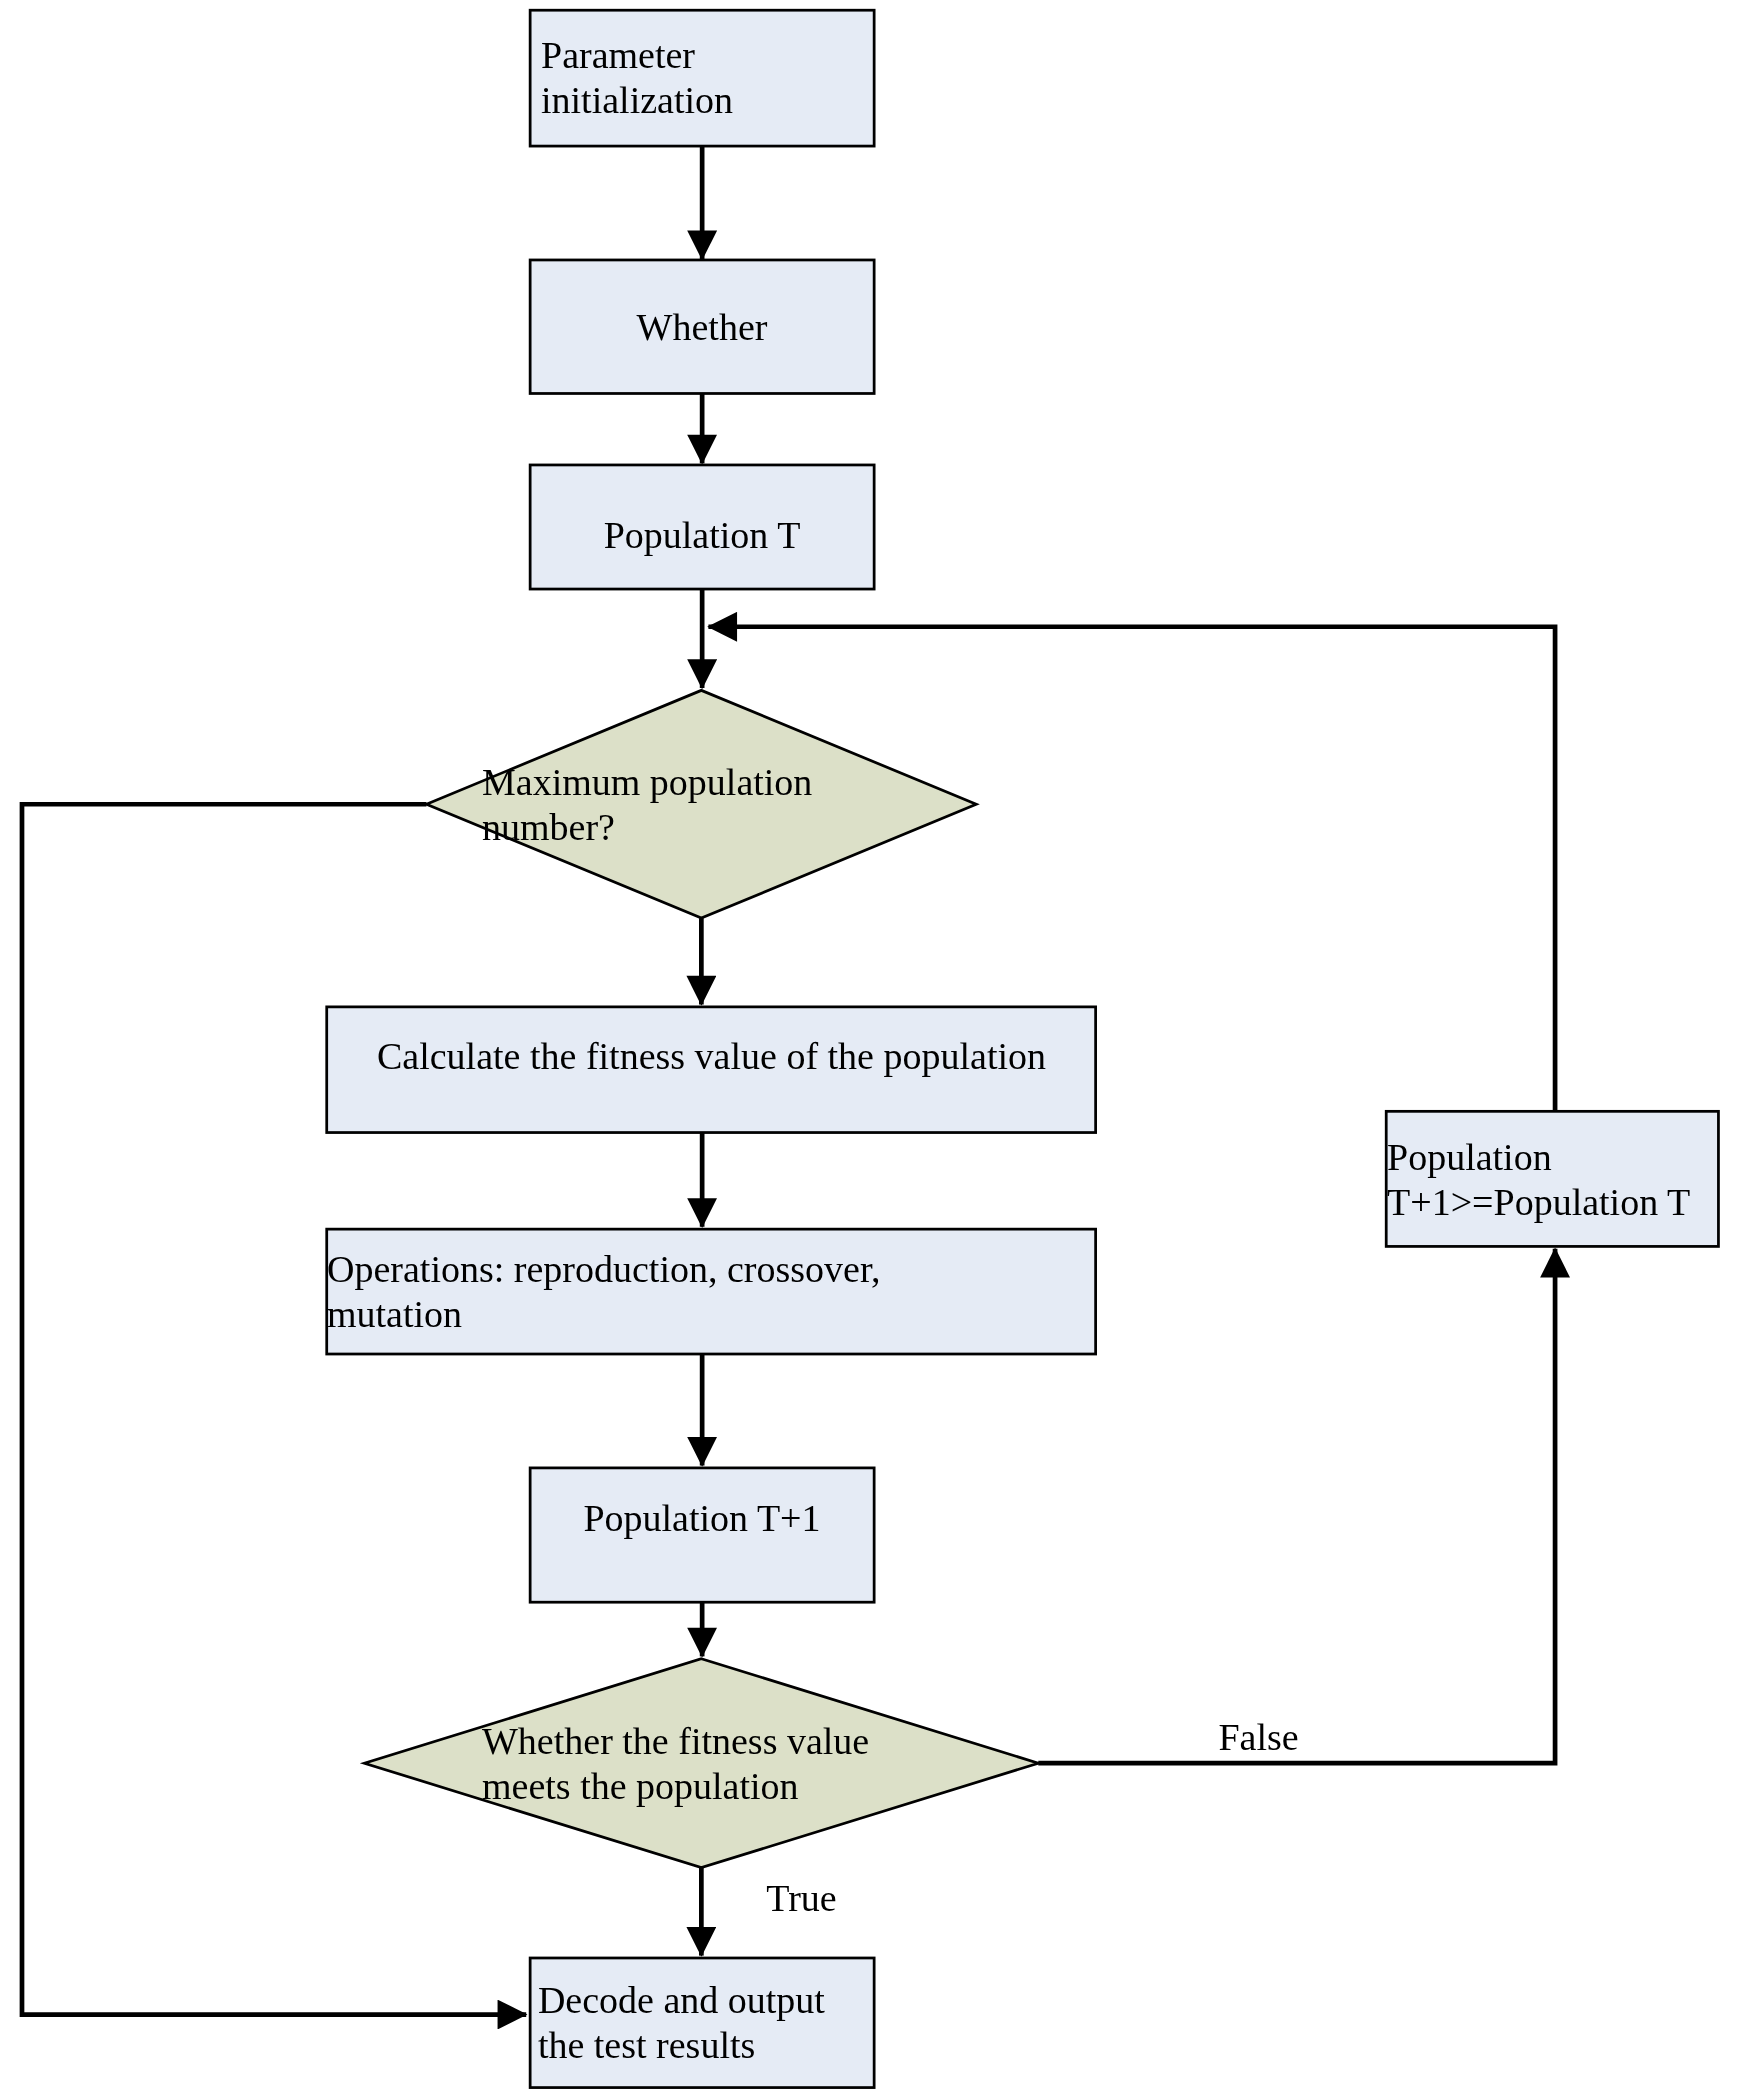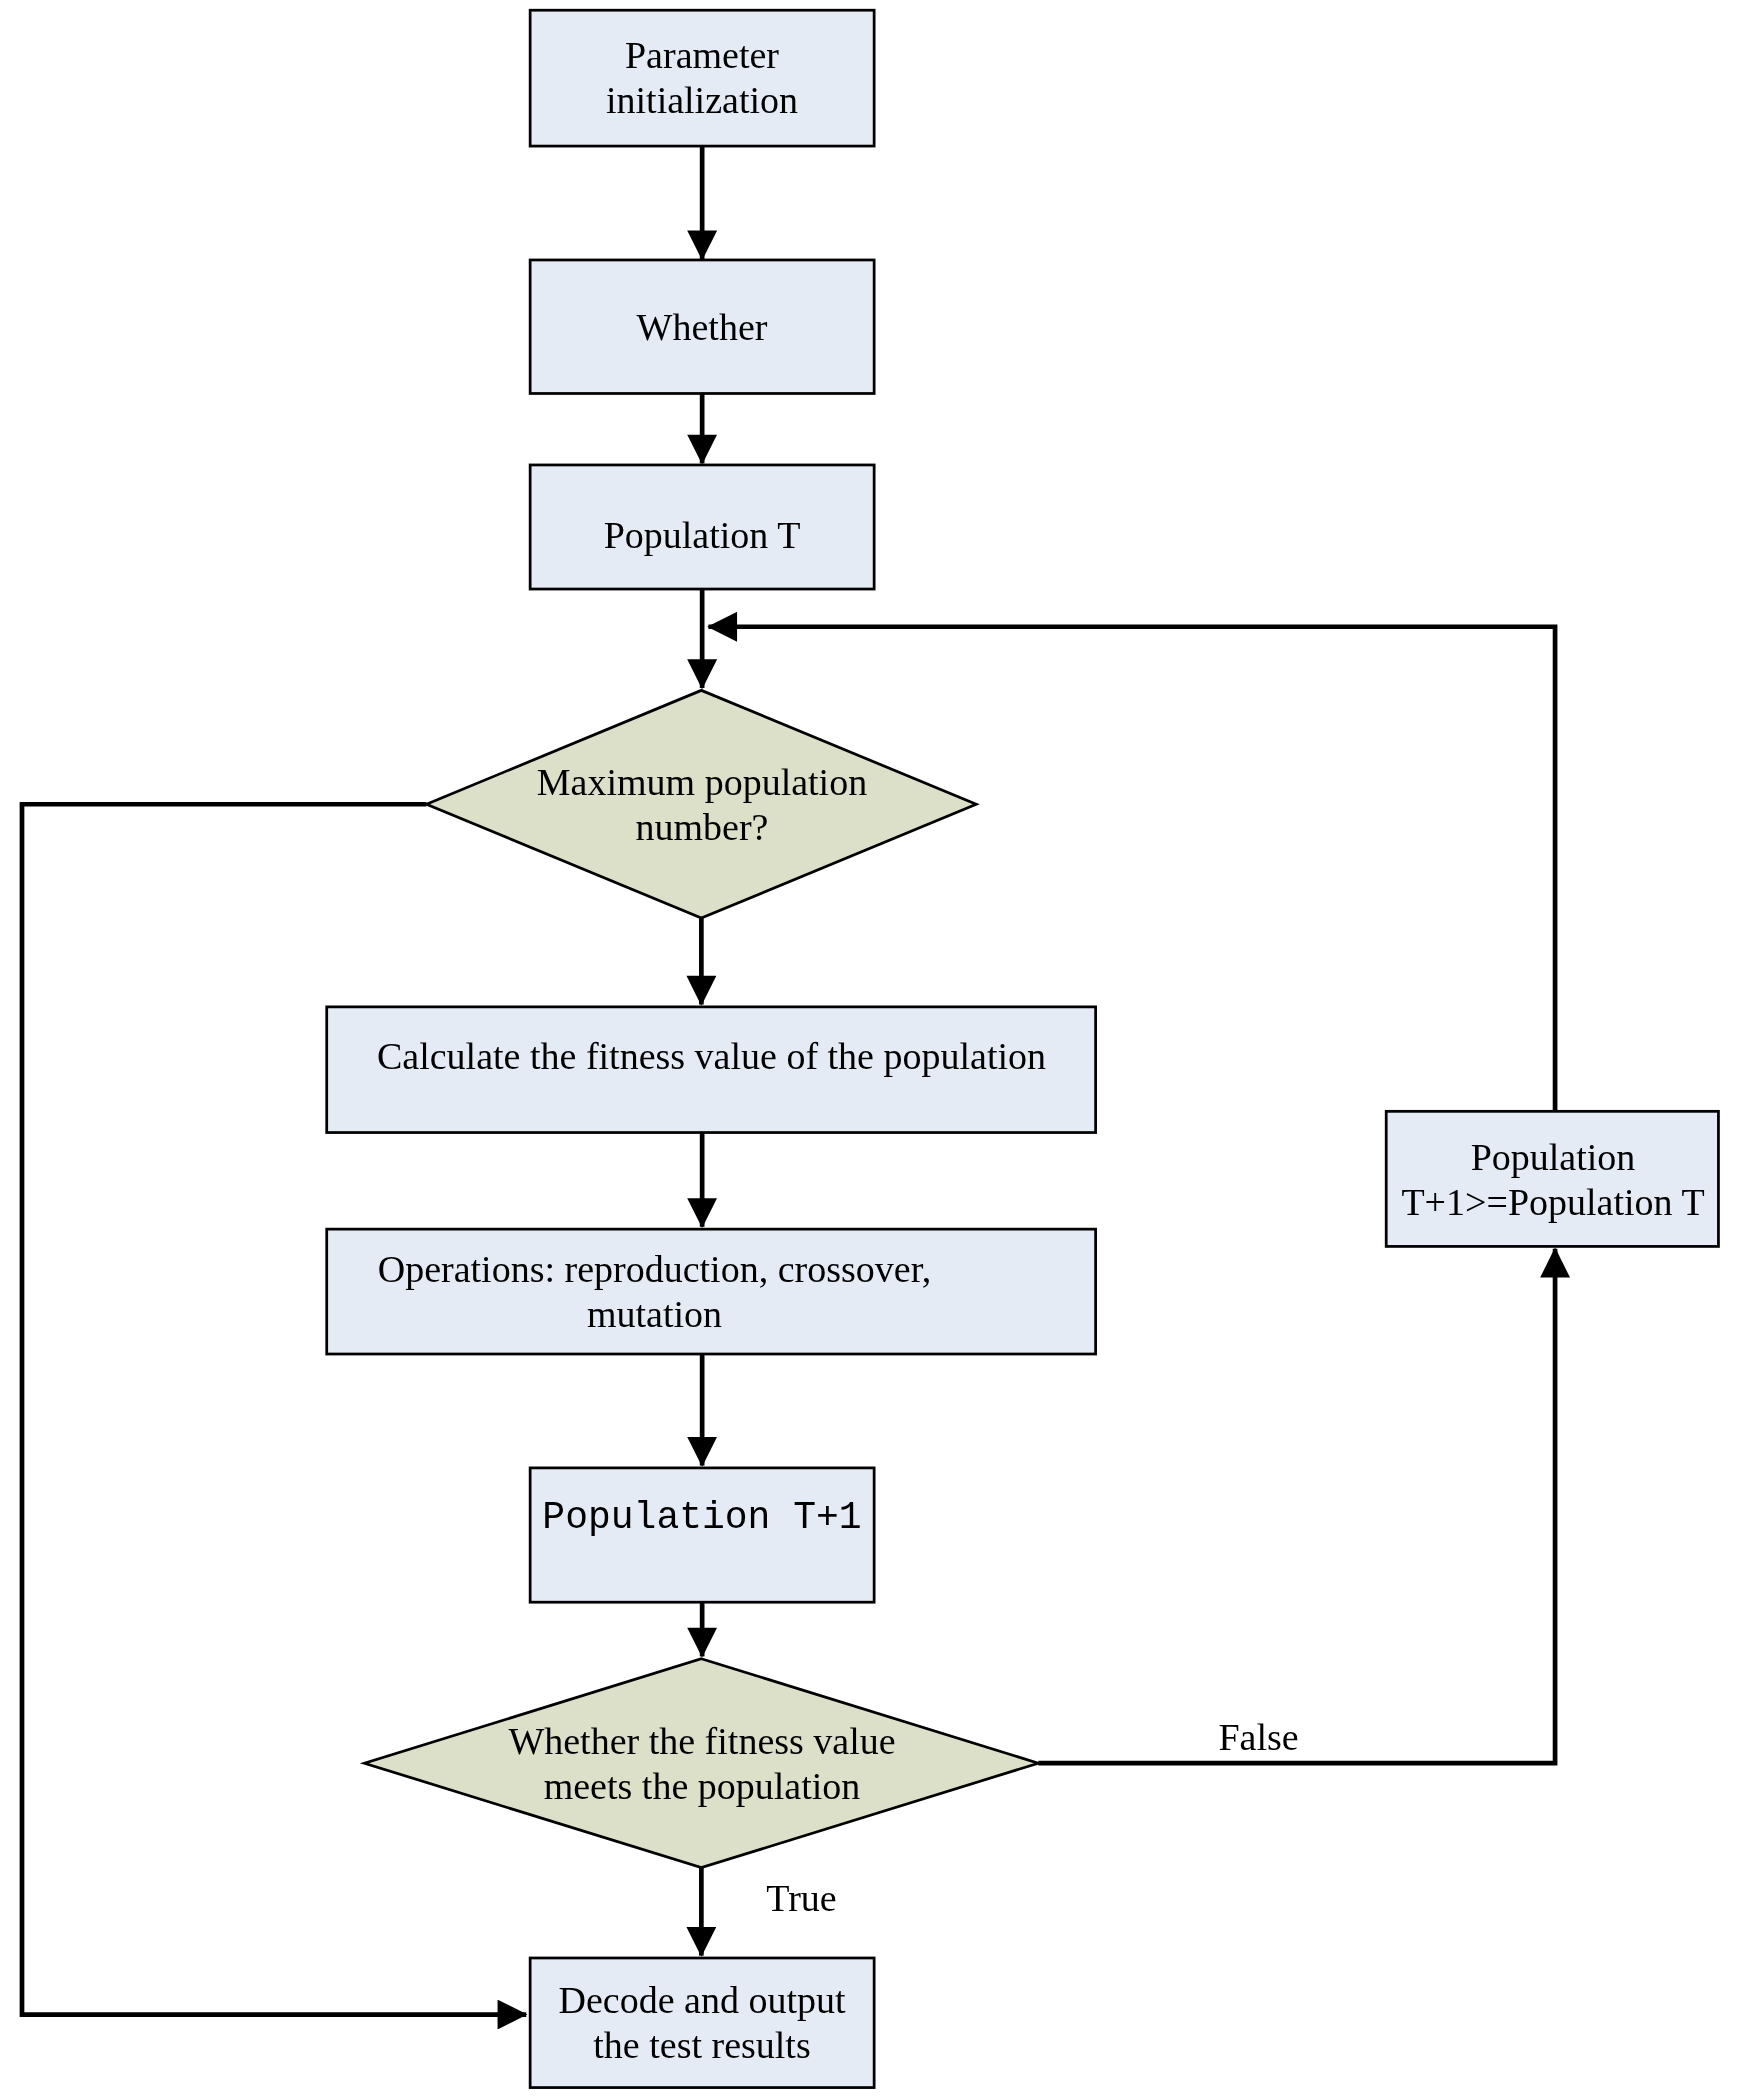--- a/index.html
+++ b/index.html
@@ -23,33 +23,32 @@
   }
   .shape {
     stroke: #000000;
     stroke-width: 3.5;
   }
   .nlabel {
     position: absolute;
     display: flex;
     align-items: center;
     justify-content: center;
-    text-align: center;
     font-size: 38px;
     line-height: 1.18;
     color: #000000;
   }
   
   .pos-param    { left: 530px;  top: 10.2px;   width: 344px; height: 136px; padding: 0 11px; box-sizing: border-box; }
   .pos-encoding { left: 530px;  top: 260px;  width: 344px; height: 134px; }
   .pos-popt     { left: 530px;  top: 465px;  width: 344px; height: 140px; }
   .pos-maxq     { left: 482px;  top: 738px;  width: 440px; height: 134px; }
   .pos-calc     { left: 327px;  top: 1007px; width: 769px; height: 98px; }
   .pos-ops      { left: 327px;  top: 1229px; width: 655px; height: 125px; }
-  .pos-popt1    { left: 530px;  top: 1468px; width: 344px; height: 100px; font-family: Liberation Mono, monospace; }
+  .pos-popt1    { left: 530px;  top: 1468px; width: 344px; height: 100px; }
   .pos-whether  { left: 482px;  top: 1697px; width: 440px; height: 134px; }
   .pos-compare  { left: 1387px; top: 1112px; width: 332px; height: 135px; }
   .pos-decode   { left: 530px;  top: 1958px; width: 344px; height: 130px; padding: 0 7.9px; box-sizing: border-box; }
   .pos-true     { left: 731px;  top: 1876px; width: 141px; height: 44px; }
   .pos-false    { left: 1188px; top: 1715px; width: 141px; height: 44px; }
 </style>
 </head>
 <body>
 
 <div class="canvas">

